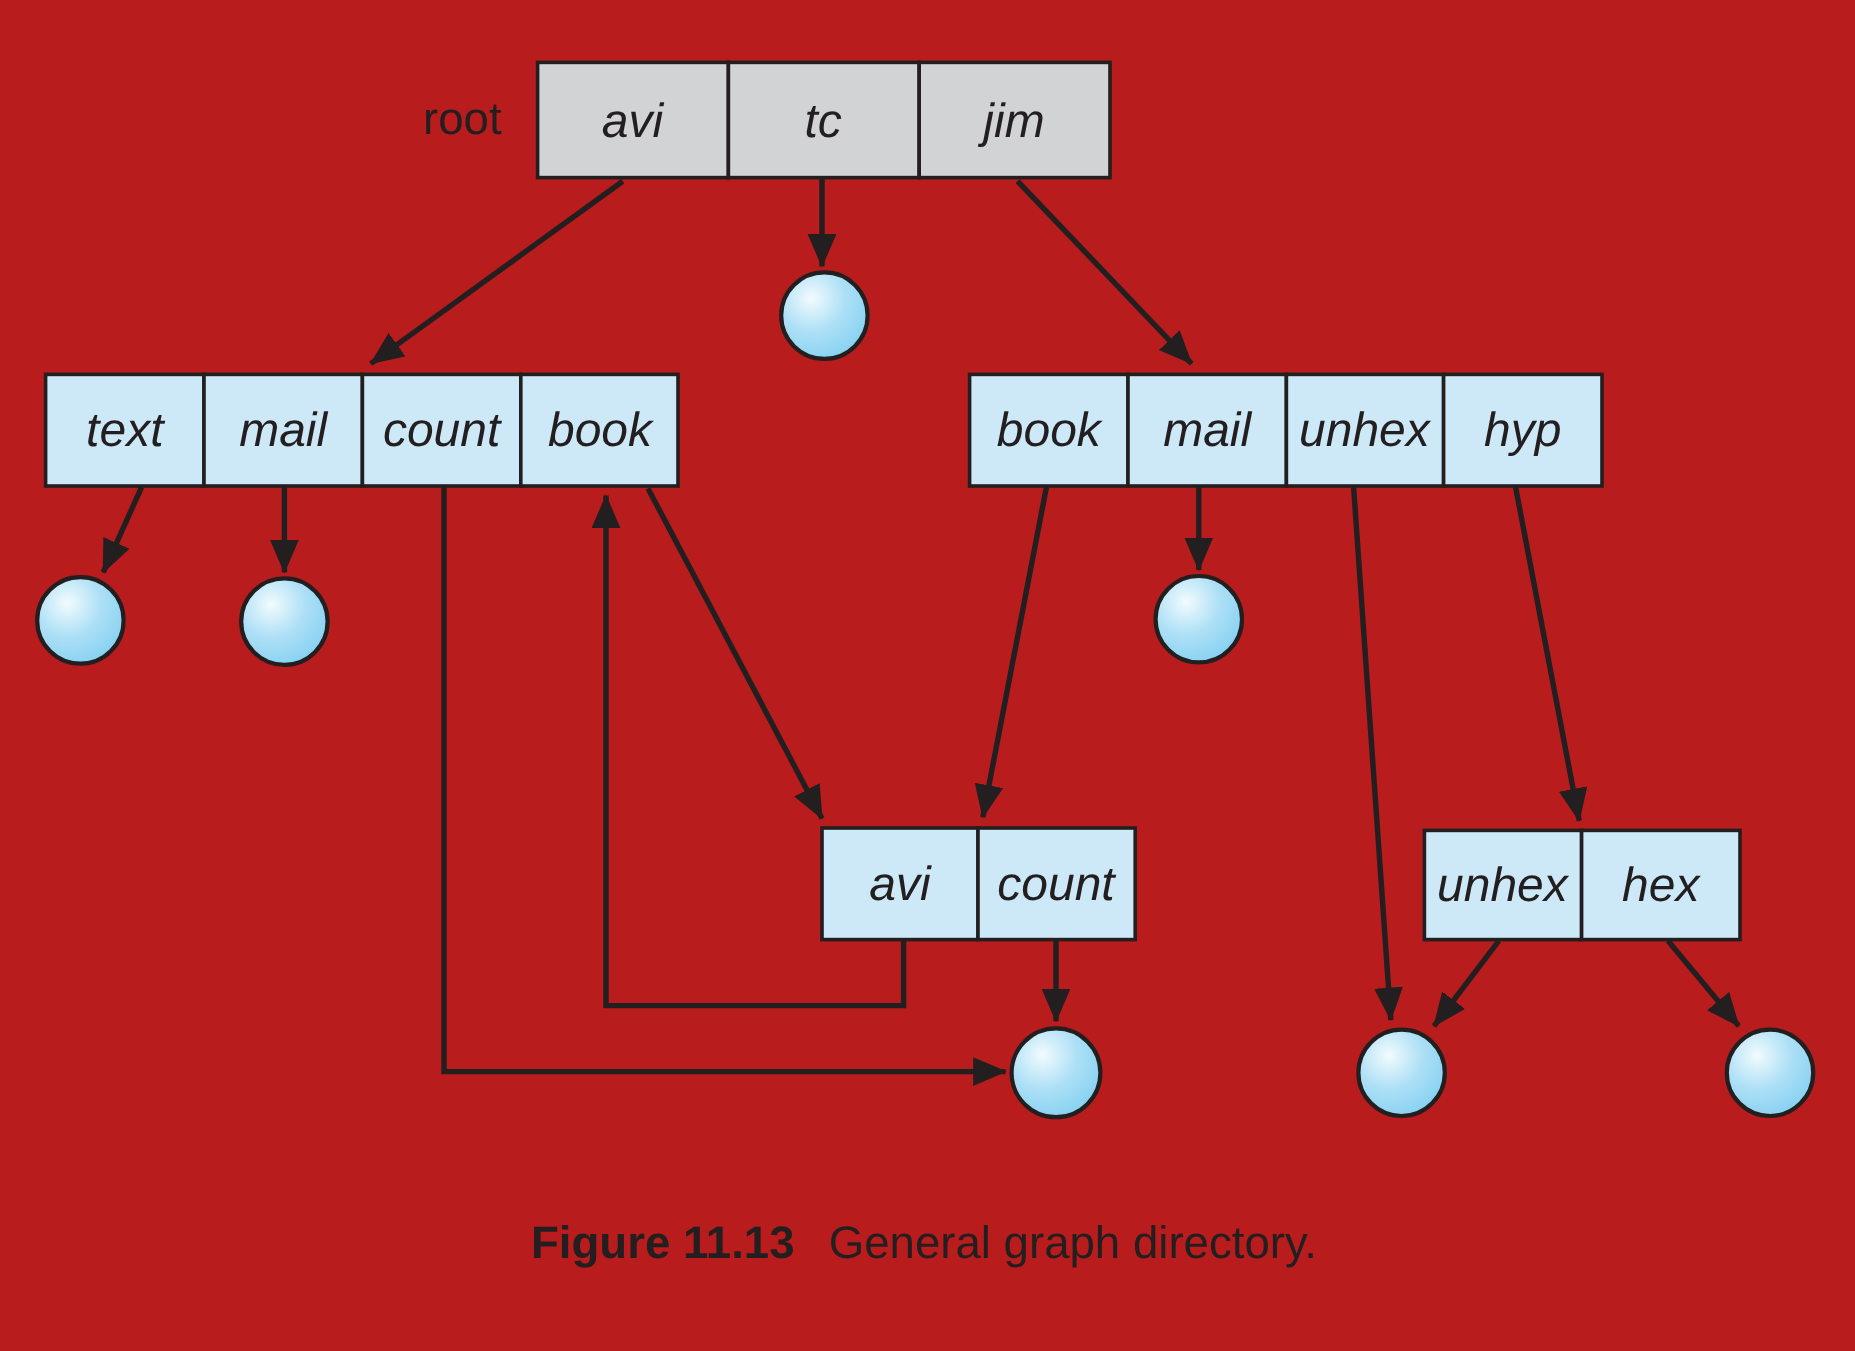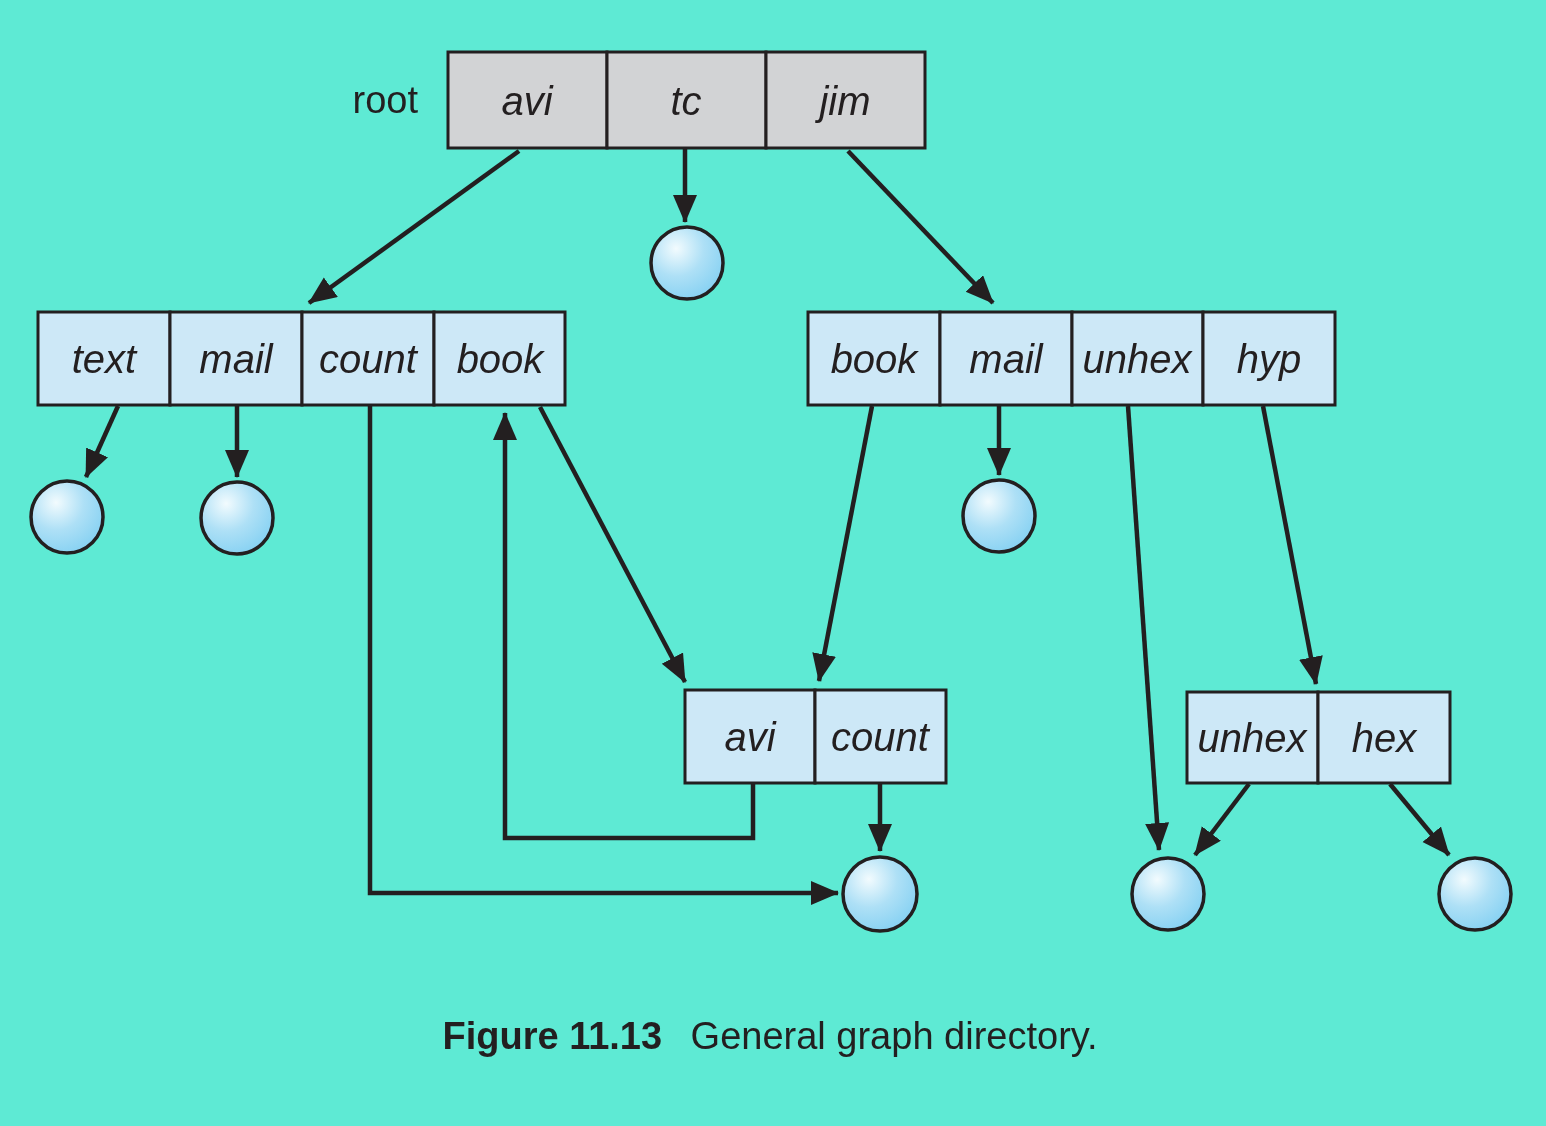--- a/index.html
+++ b/index.html
@@ -4,21 +4,21 @@
 <style>
   html, body {
     margin: 0;
     padding: 0;
     background: #ffffff;
   }
   .page {
     position: relative;
     width: 1546px;
     height: 1126px;
-    background: #5eead4;
+    background: #b91c1c;
     font-family: "Liberation Sans", sans-serif;
     overflow: hidden;
   }
   svg { display: block; }
   .cell-label {
     font-family: "Liberation Sans", sans-serif;
     font-style: italic;
     font-size: 40px;
     fill: #231f20;
   }

